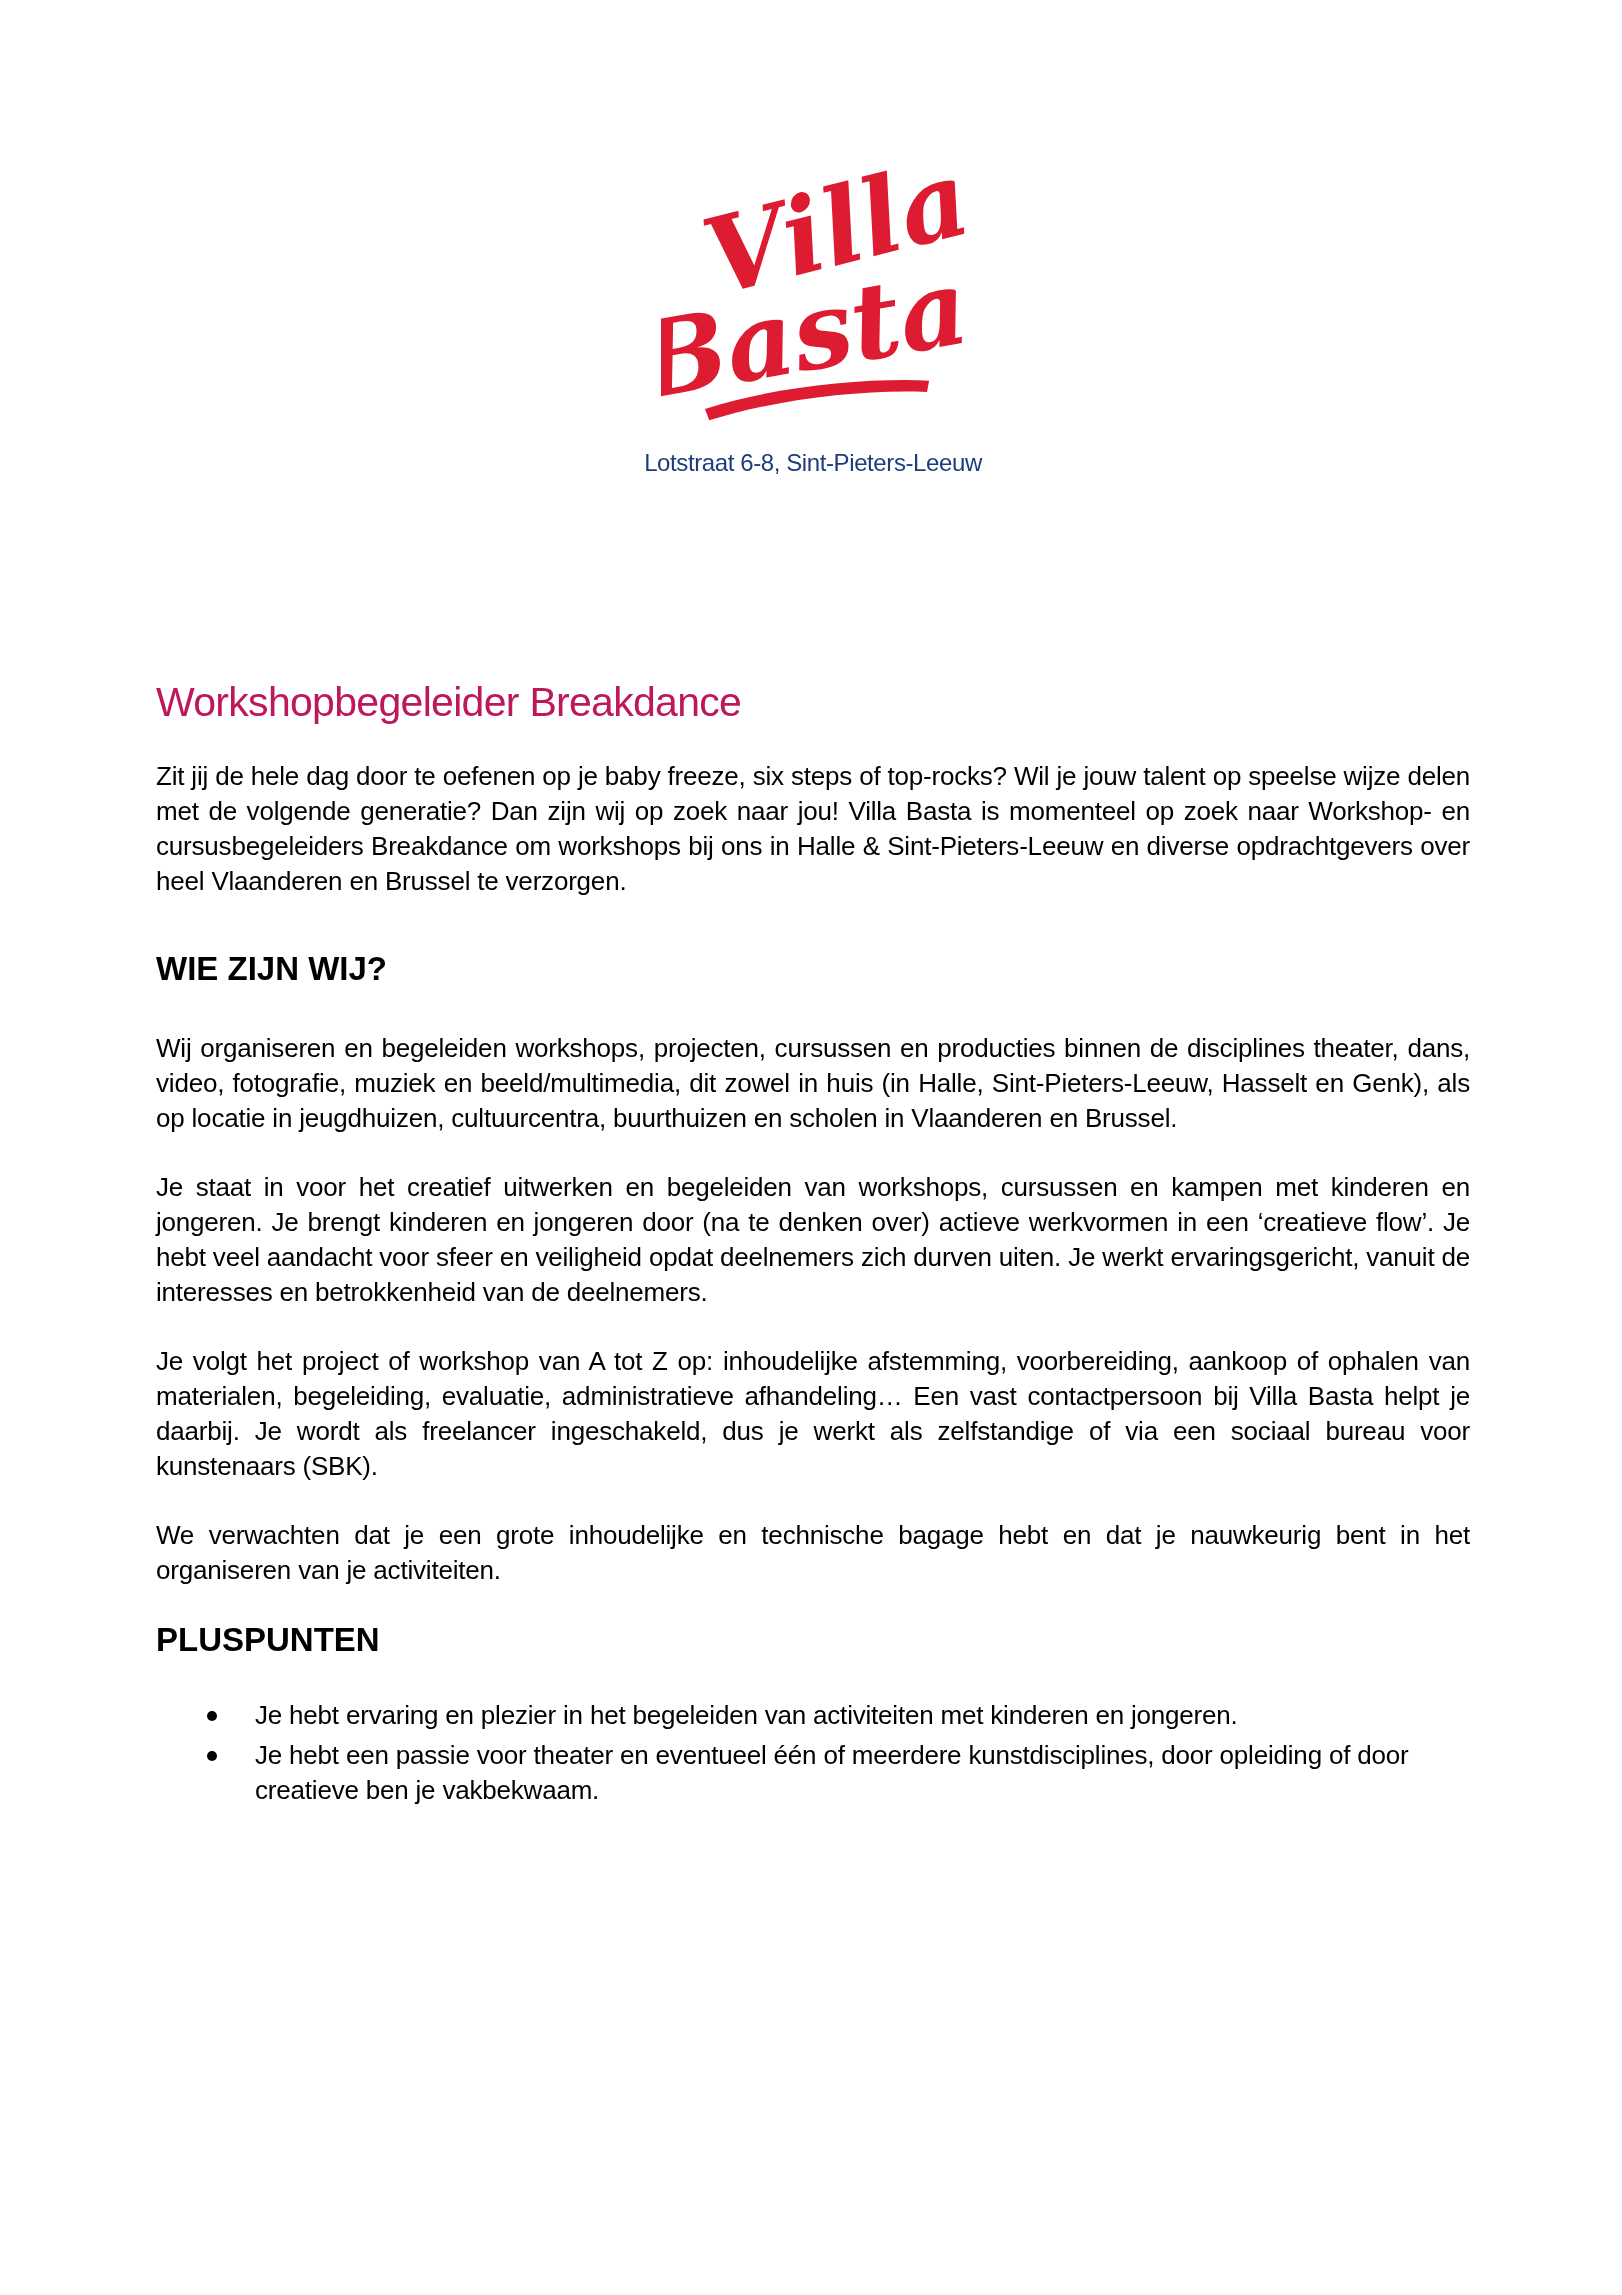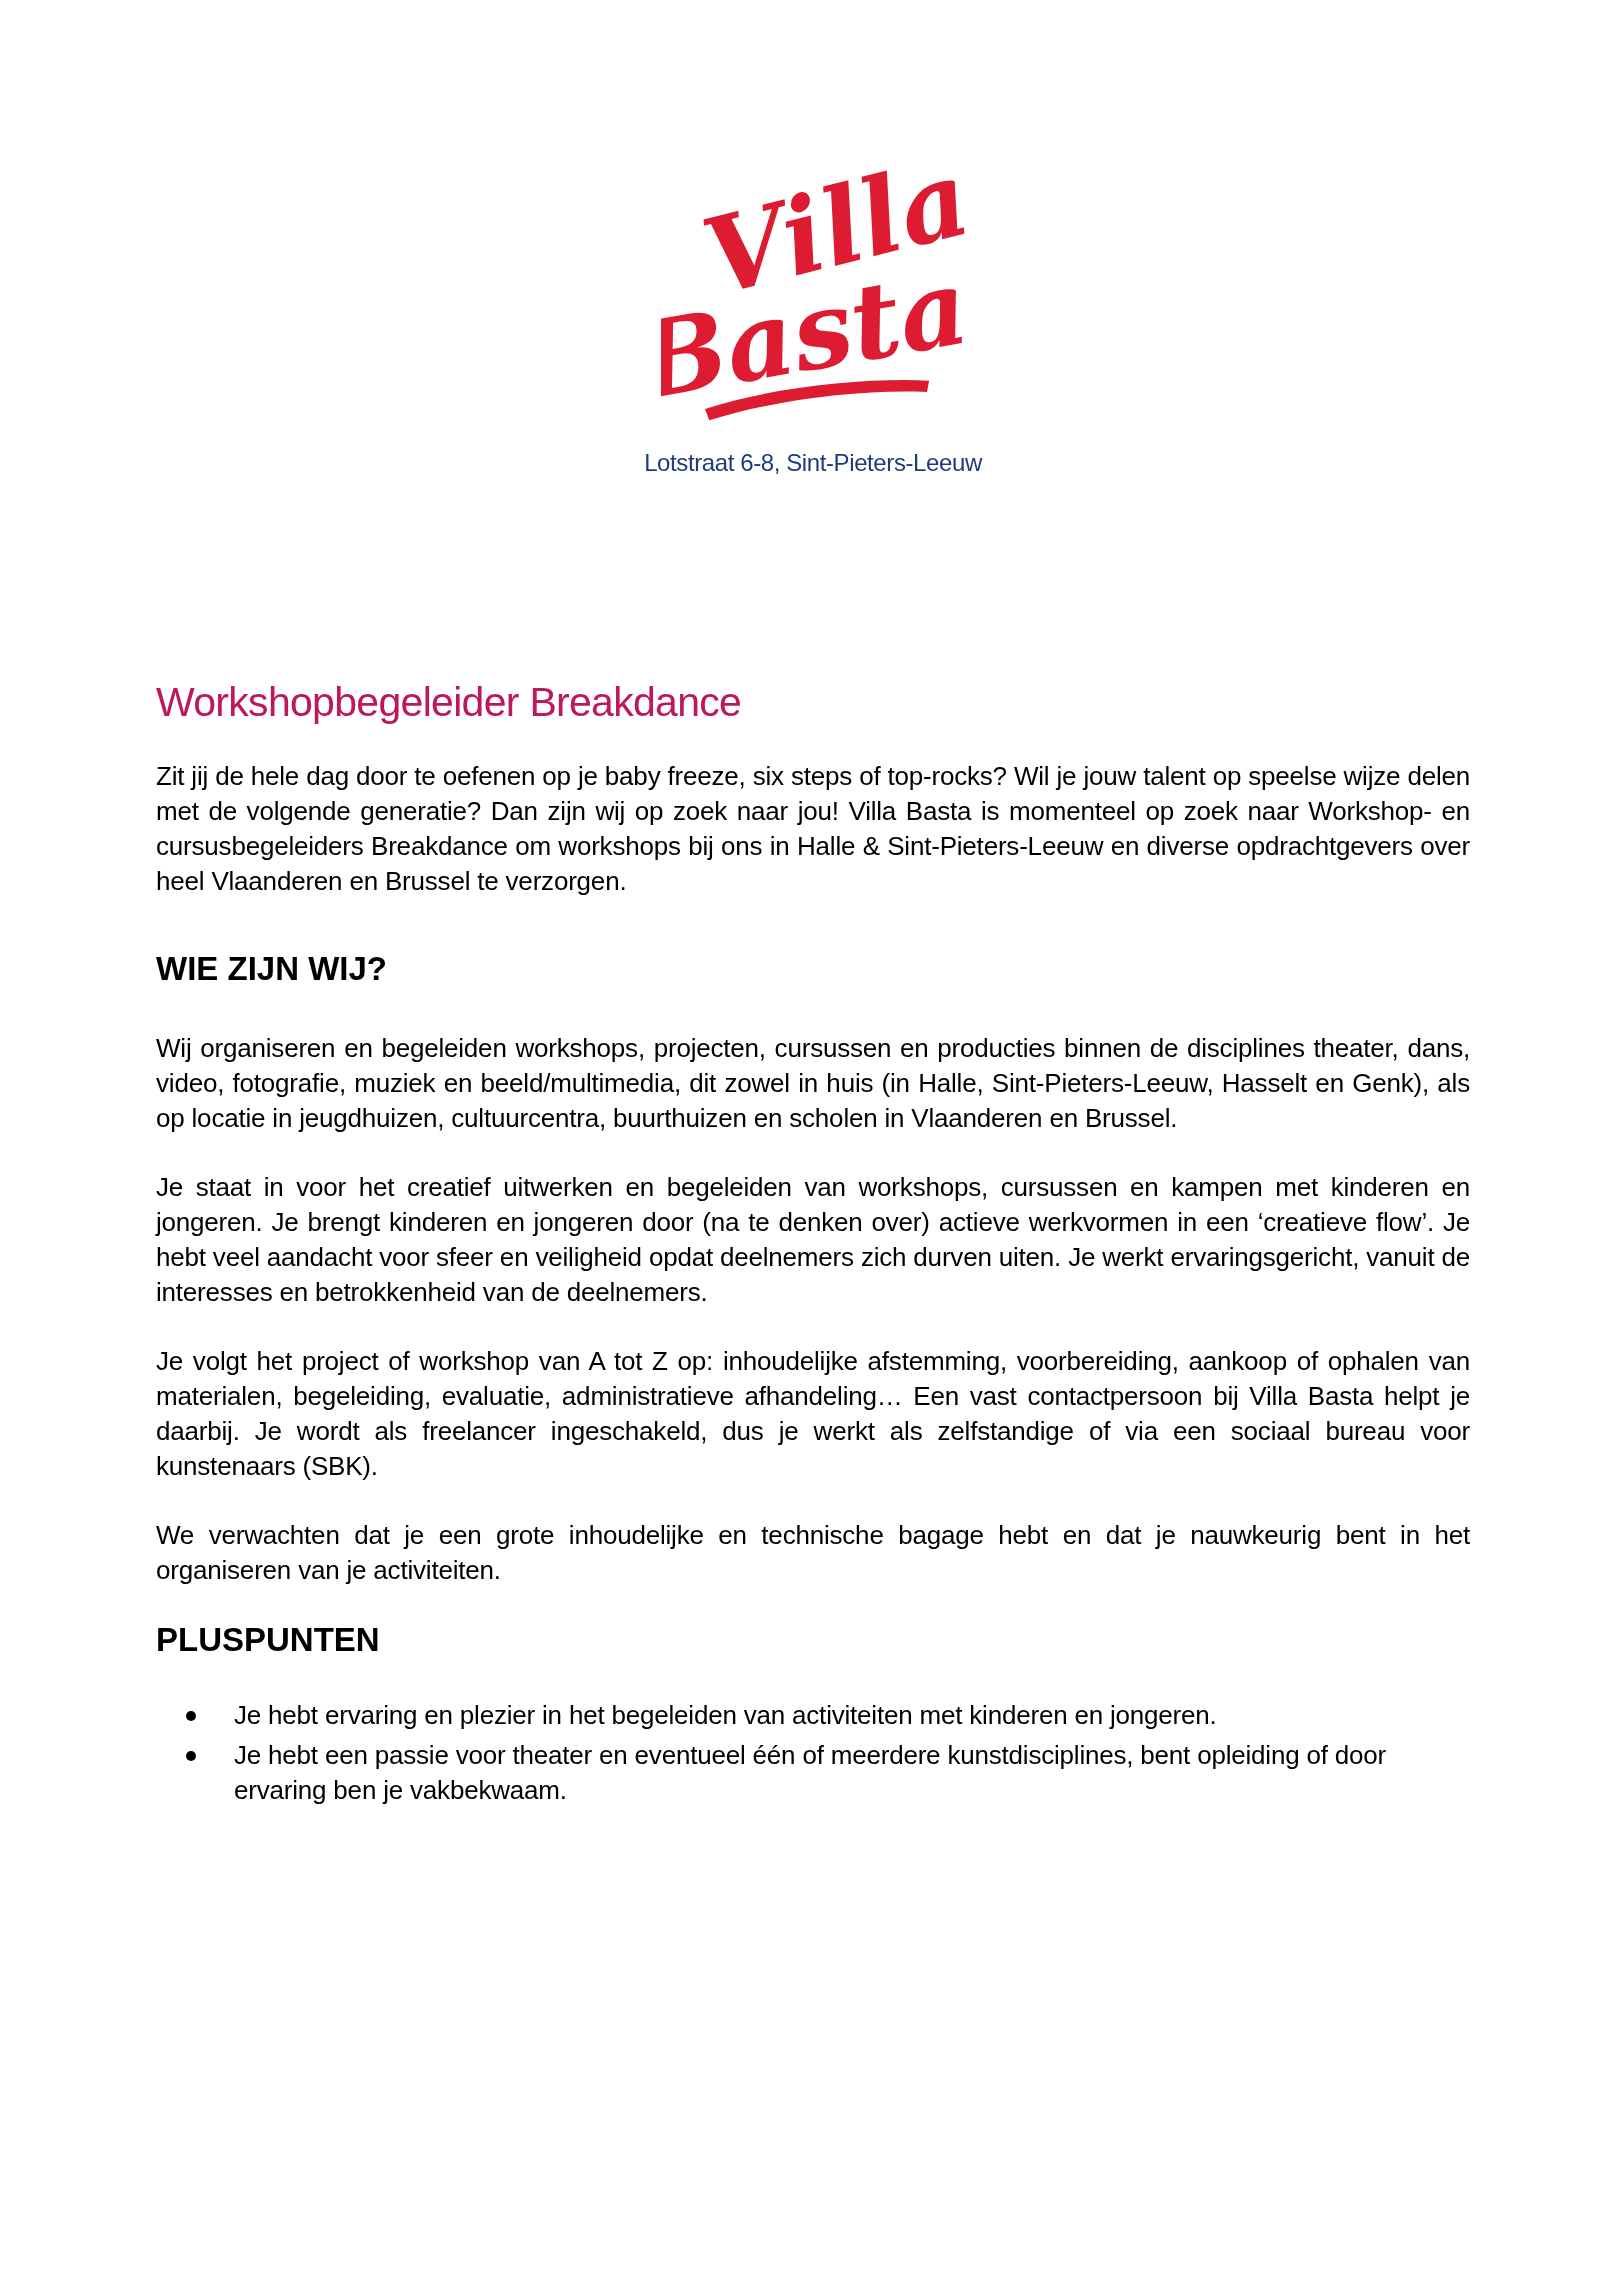--- a/index.html
+++ b/index.html
@@ -67,21 +67,21 @@
   h2.section-heading + p.body-par {
     margin-top: 44px;
   }
   ul.bullet-list {
     margin: 40px 0 0 0;
     padding: 0;
     list-style: none;
   }
   ul.bullet-list li {
     position: relative;
-    margin: 0 0 0 78px;
+    margin: 0 0 0 99px;
     padding: 0;
     font-size: 26px;
     line-height: 35px;
     letter-spacing: -0.2px;
   }
   ul.bullet-list li + li {
     margin-top: 5.7px;
   }
   ul.bullet-list li::before {
     content: "";
@@ -119,17 +119,17 @@
   <h2 class="section-heading mt-lg">WIE ZIJN WIJ?</h2>
   <p class="body-par">Wij organiseren en begeleiden workshops, projecten, cursussen en producties binnen de disciplines theater, dans, video, fotografie, muziek en beeld/multimedia, dit zowel in huis (in Halle, Sint-Pieters-Leeuw, Hasselt en Genk), als op locatie in jeugdhuizen, cultuurcentra, buurthuizen en scholen in Vlaanderen en Brussel.</p>
 
   <p class="body-par">Je staat in voor het creatief uitwerken en begeleiden van workshops, cursussen en kampen met kinderen en jongeren. Je brengt kinderen en jongeren door (na te denken over) actieve werkvormen in een ‘creatieve flow’. Je hebt veel aandacht voor sfeer en veiligheid opdat deelnemers zich durven uiten. Je werkt ervaringsgericht, vanuit de interesses en betrokkenheid van de deelnemers.</p>
   <p class="body-par">Je volgt het project of workshop van A tot Z op: inhoudelijke afstemming, voorbereiding, aankoop of ophalen van materialen, begeleiding, evaluatie, administratieve afhandeling… Een vast contactpersoon bij Villa Basta helpt je daarbij. Je wordt als freelancer ingeschakeld, dus je werkt als zelfstandige of via een sociaal bureau voor kunstenaars (SBK).</p>
   <p class="body-par">We verwachten dat je een grote inhoudelijke en technische bagage hebt en dat je nauwkeurig bent in het organiseren van je activiteiten.</p>
 
   <h2 class="section-heading">PLUSPUNTEN</h2>
   <ul class="bullet-list">
     <li>Je hebt ervaring en plezier in het begeleiden van activiteiten met kinderen en jongeren.</li>
-    <li>Je hebt een passie voor theater en eventueel één of meerdere kunstdisciplines, bent opleiding of door ervaring ben je vakbekwaam.</li>
+    <li>Je hebt een passie voor theater en eventueel één of meerdere kunstdisciplines, door opleiding of door creatieve ben je vakbekwaam.</li>
   </ul>
 
 </div>
 
 
 </body></html>

